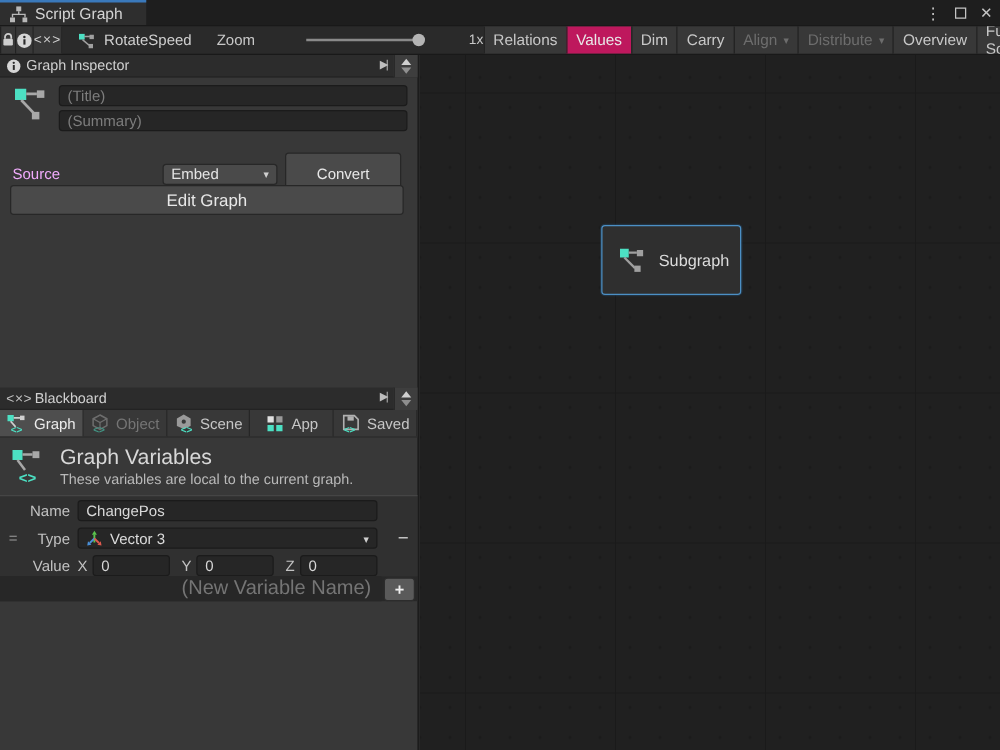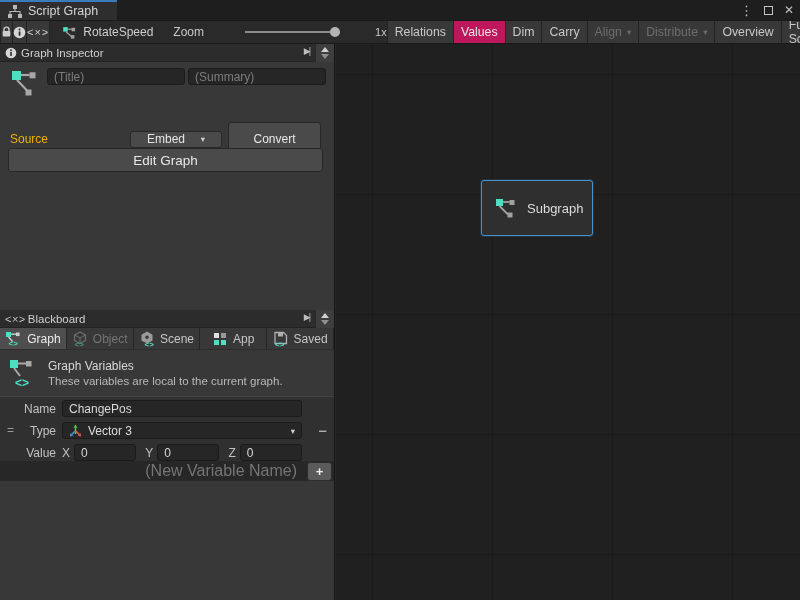--- a/index.html
+++ b/index.html
@@ -75,27 +75,27 @@
   .tri-up { width:0; height:0; border-left:4px solid transparent; border-right:4px solid transparent; border-bottom:5px solid #cfcfcf; }
   .tri-dn { width:0; height:0; border-left:4px solid transparent; border-right:4px solid transparent; border-top:5px solid #8f8f8f; }
 
   .field {
     background:#262626; border:1px solid #1b1b1b; border-radius:3px;
     color:#d8d8d8; font-size:12px; height:17px; padding:0 6px; width:100%;
   }
   .field::placeholder { color:#7d7d7d; opacity:1; }
 
   .gi-iconrow { position:absolute; left:10px; top:24px; right:8px; display:flex; gap:7px; }
-  .gi-fields { flex:1; display:flex; gap:3px; }
+  .gi-fields { flex:1; display:flex; flex-direction:column; gap:3px; }
 
   .source-row { position:absolute; left:10px; top:78px; right:13px; display:flex; align-items:center; }
-  .source-label { width:120px; color:#eab308; }
+  .source-label { width:120px; color:#f0abfc; }
   .dropdown {
     width:92px; height:17px; background:#4a4a4a; border:1px solid #272727; border-radius:3px;
-    display:flex; align-items:center; padding:0 16px; color:#e4e4e4; margin-right:6px;
+    display:flex; align-items:center; padding:0 6px; color:#e4e4e4; margin-right:6px;
   }
   .dropdown .caret { margin-left:auto; color:#cfcfcf; }
   .btn {
     background:#4a4a4a; border:1px solid #272727; border-radius:3px;
     color:#e8e8e8; display:flex; align-items:center; justify-content:center; height:34px;
   }
   .convert-btn { flex:1; }
   .editgraph-btn { position:absolute; left:8px; top:104px; right:11px; height:24px; font-size:13.5px; }
 
   .bb-hdr { top:266px; }
@@ -106,21 +106,21 @@
   }
   .bbtab {
     flex:1; display:flex; align-items:center; justify-content:center; gap:5px;
     background:#383838; border-right:1px solid #262626; color:#c6c6c6; font-size:12px;
   }
   .bbtab.active { background:#4e4e4e; color:#ececec; }
   .bbtab.disabled { color:#757575; }
   .bbtab.disabled svg { opacity:0.55; }
 
   .gv-header { position:absolute; left:0; top:306px; right:0; height:46px; display:flex; align-items:center; gap:10px; padding-left:8px; }
-  .gv-title { font-size:12px; color:#d8d8d8; }
+  .gv-title { font-size:17px; color:#d8d8d8; }
   .gv-sub { font-size:11.5px; color:#b9b9b9; margin-top:2px; }
 
   .vars-block { position:absolute; left:0; top:352px; right:0; height:65px; background:#303030; border-top:1px solid #454545; padding-top:3px; }
   .vrow { display:flex; align-items:center; height:17px; margin-bottom:5px; position:relative; }
   .vrow:last-child { margin-bottom:0; }
   .vlabel { width:56px; text-align:right; margin-right:6px; color:#c2c2c2; flex-shrink:0; }
   .name-input { flex:1; margin-right:32px; }
   .type-dd { flex:1; height:17px; background:#262626; border:1px solid #1b1b1b; border-radius:3px;
     display:flex; align-items:center; gap:6px; padding:0 6px; margin-right:32px; color:#dcdcdc; }
   .type-dd .caret { margin-left:auto; color:#cfcfcf; }

